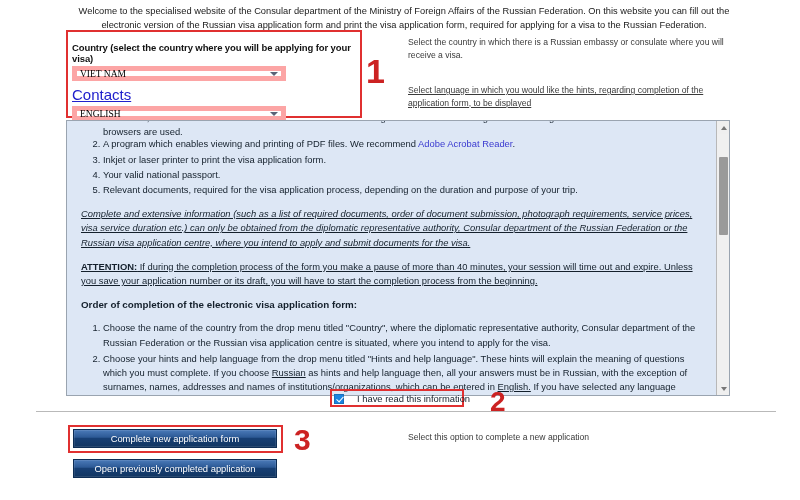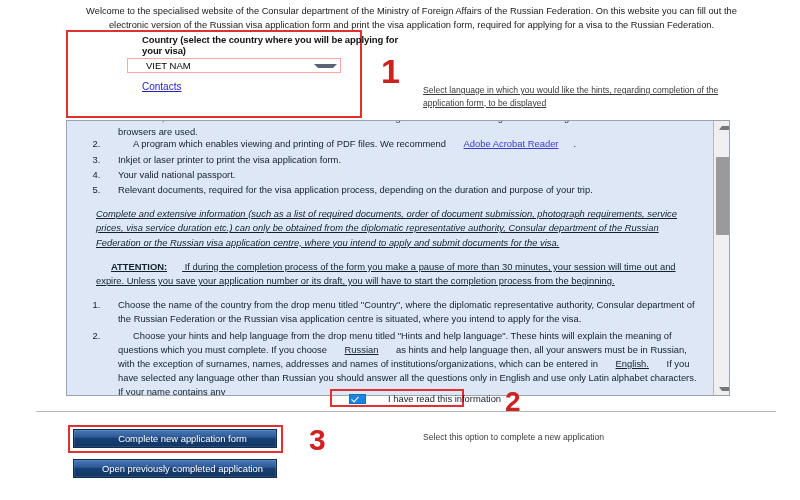--- a/index.html
+++ b/index.html
@@ -1,15 +1,15 @@
 <!DOCTYPE html>
 <html><head>
 <meta charset="utf-8">
 <style>
-  * { box-sizing: border-box; padding-left: 15px; }
+  * { box-sizing: border-box; }
   html, body {
     margin: 0; padding: 0;
     width: 800px; height: 500px;
     background: #ffffff;
     font-family: "Liberation Sans", sans-serif;
     overflow: hidden;
   }
   #page {
     position: relative;
     width: 800px; height: 500px;
@@ -37,53 +37,54 @@
     position: absolute;
     color: #cc2222;
     font-weight: bold;
     font-family: "Liberation Sans", sans-serif;
     line-height: 1;
   }
 
   
   .formblock {
     position: absolute;
-    left: 72px; top: 34px; width: 288px; margin-left: 40px;
+    left: 72px; top: 42px; width: 288px;
   }
   .field-label {
     font-size: 9.5px;
     font-weight: bold;
     color: #111;
     margin-bottom: 2px;
     letter-spacing: -0.1px;
   }
   .sel {
     position: relative;
     width: 214px; height: 15px;
-    border: 1px solid #fca5a5;
+    border: 5px solid #fca5a5;
     background: #ffffff;
     font-size: 9.5px;
     color: #000;
     display: flex;
     align-items: center;
     padding: 0 16px 0 3px;
     margin-bottom: 3px;
+    font-family: Liberation Serif, serif;
   }
   .sel .caret {
     position: absolute;
     right: 3px; top: 50%;
     transform: translateY(-50%);
     width: 0; height: 0;
     border-left: 4px solid transparent;
     border-right: 4px solid transparent;
     border-top: 4px solid #5b6276;
   }
   .contacts-link {
     display: inline-block;
-    font-size: 10px;
+    font-size: 15px;
     color: #2020cc;
     text-decoration: underline;
     margin: 2px 0 3px 0;
     cursor: pointer;
   }
 
   
   .hint {
     position: absolute;
     font-size: 8.6px;
@@ -113,21 +114,20 @@
   .panel-inner p { margin: 0 0 10px 0; text-decoration: underline; }
   .panel-inner ol {
     margin: 0 0 10px 0;
     padding-left: 22px;
   }
   .panel-inner ol li { margin: 0 0 1px 0; }
   .panel-inner .ital { font-style: italic; }
   .panel-inner b { font-weight: bold; }
   .panel-inner .ulink {
     color: #3a3ad0;
-    text-decoration: underline;
     cursor: pointer;
   }
   .panel-inner .uline { text-decoration: underline; margin-top: 13px; }
   .panel-inner h4 {
     margin: 6px 0 9px 0;
     font-size: 9.8px;
     font-weight: bold;
   }
 
   
@@ -159,21 +159,21 @@
     width: 9px; height: 78px;
     background: #9a9a9a;
     border-radius: 1px;
   }
 
   
   .checkrow {
     position: absolute;
     left: 334px; top: 393px;
     display: flex; align-items: center;
-    gap: 7px;
+    gap: 13px;
   }
   .cbox {
     width: 10px; height: 10px;
     background: #1a84e0;
     border: 1px solid #1a6fba;
     position: relative;
     flex: none;
     cursor: pointer;
   }
   .cbox:after {
@@ -222,40 +222,46 @@
   <div class="redbox" style="left:66px; top:30px; width:296px; height:88px;"></div>
   <div class="marker" style="left:366px; top:54px; font-size:34px;">1</div>
 
   <div class="formblock">
     <div class="field-label">Country (select the country where you will be applying for your visa)</div>
     <div class="sel">
       <span>VIET NAM</span>
       <span class="caret"></span>
     </div>
     <a class="contacts-link">Contacts</a>
+    <div class="sel">
+      <span>ENGLISH</span>
+      <span class="caret"></span>
+    </div>
   </div>
 
+  <div class="hint" style="left:408px; top:36px; width:336px;">Select the country in which there is a Russian embassy or consulate where you will receive a visa.</div>
   <div class="hint" style="left:408px; top:84px; width:336px;text-decoration:underline;">Select language in which you would like the hints, regarding completion of the application form, to be displayed</div>
 
   <div class="panel">
     <div class="panel-inner">
       <ol start="1" style="padding-left:22px; margin-bottom:8px;">
         <li>and above, and Mozilla Firefox versions 3.0 and above. We do not guarantee correct running and functioning of our website if other internet browsers are used.</li>
       </ol>
       <ol start="2" style="margin-top:-10px;">
         <li><span>A program which enables viewing and printing of PDF files. We recommend </span><span class="ulink">Adobe Acrobat Reader</span><span>.</span></li>
         <li>Inkjet or laser printer to print the visa application form.</li>
         <li>Your valid national passport.</li>
         <li>Relevant documents, required for the visa application process, depending on the duration and purpose of your trip.</li>
       </ol>
 
       <p class="ital">Complete and extensive information (such as a list of required documents, order of document submission, photograph requirements, service prices, visa service duration etc.) can only be obtained from the diplomatic representative authority, Consular department of the Russian Federation or the Russian visa application centre, where you intend to apply and submit documents for the visa.</p>
 
-      <p><b>ATTENTION:</b><span> If during the completion process of the form you make a pause of more than 30 minutes, your session will time out and expire. Unless you save your application number or its draft, you will have to start the completion process from the beginning.</span></p>
-
+      <p><b>ATTENTION:</b><span> If during the completion process of the form you make a pause of more than 40 minutes, your session will time out and expire. Unless you save your application number or its draft, you will have to start the completion process from the beginning.</span></p>
+
+      <h4>Order of completion of the electronic visa application form:</h4>
 
       <ol>
         <li style="margin-bottom:2px;">Choose the name of the country from the drop menu titled "Country", where the diplomatic representative authority, Consular department of the Russian Federation or the Russian visa application centre is situated, where you intend to apply for the visa.</li>
         <li><span>Choose your hints and help language from the drop menu titled "Hints and help language". These hints will explain the meaning of questions which you must complete. If you choose </span><span class="uline">Russian</span><span> as hints and help language then, all your answers must be in Russian, with the exception of surnames, names, addresses and names of institutions/organizations, which can be entered in </span><span class="uline">English.</span><span> If you have selected any language other than Russian you should answer all the questions only in English and use only Latin alphabet characters. If your name contains any</span></li>
       </ol>
     </div>
 
     <div class="sbar">
       <div class="arrow up">
           <i></i>

